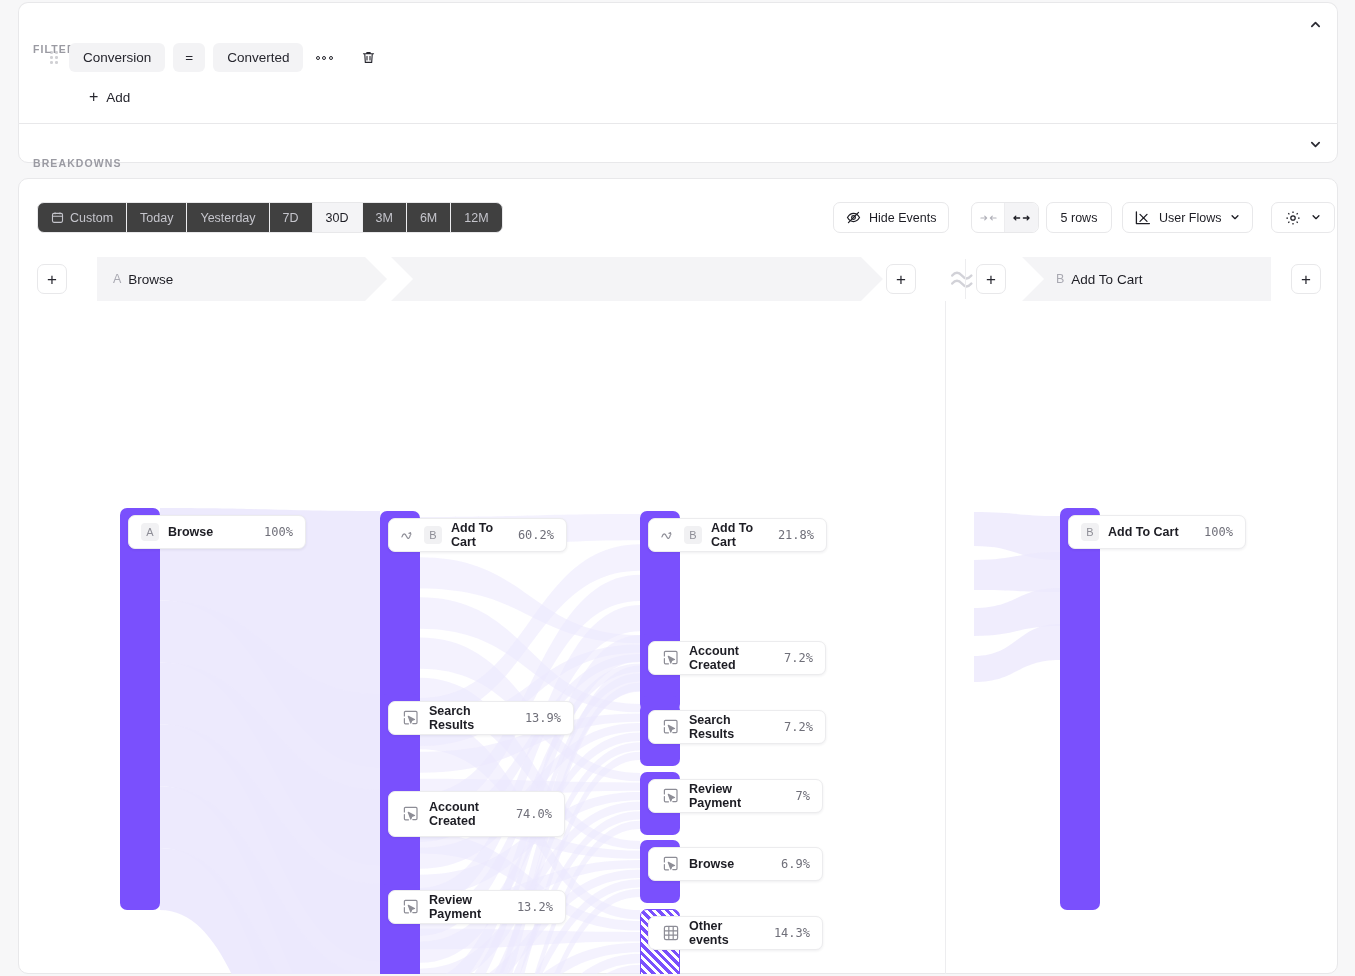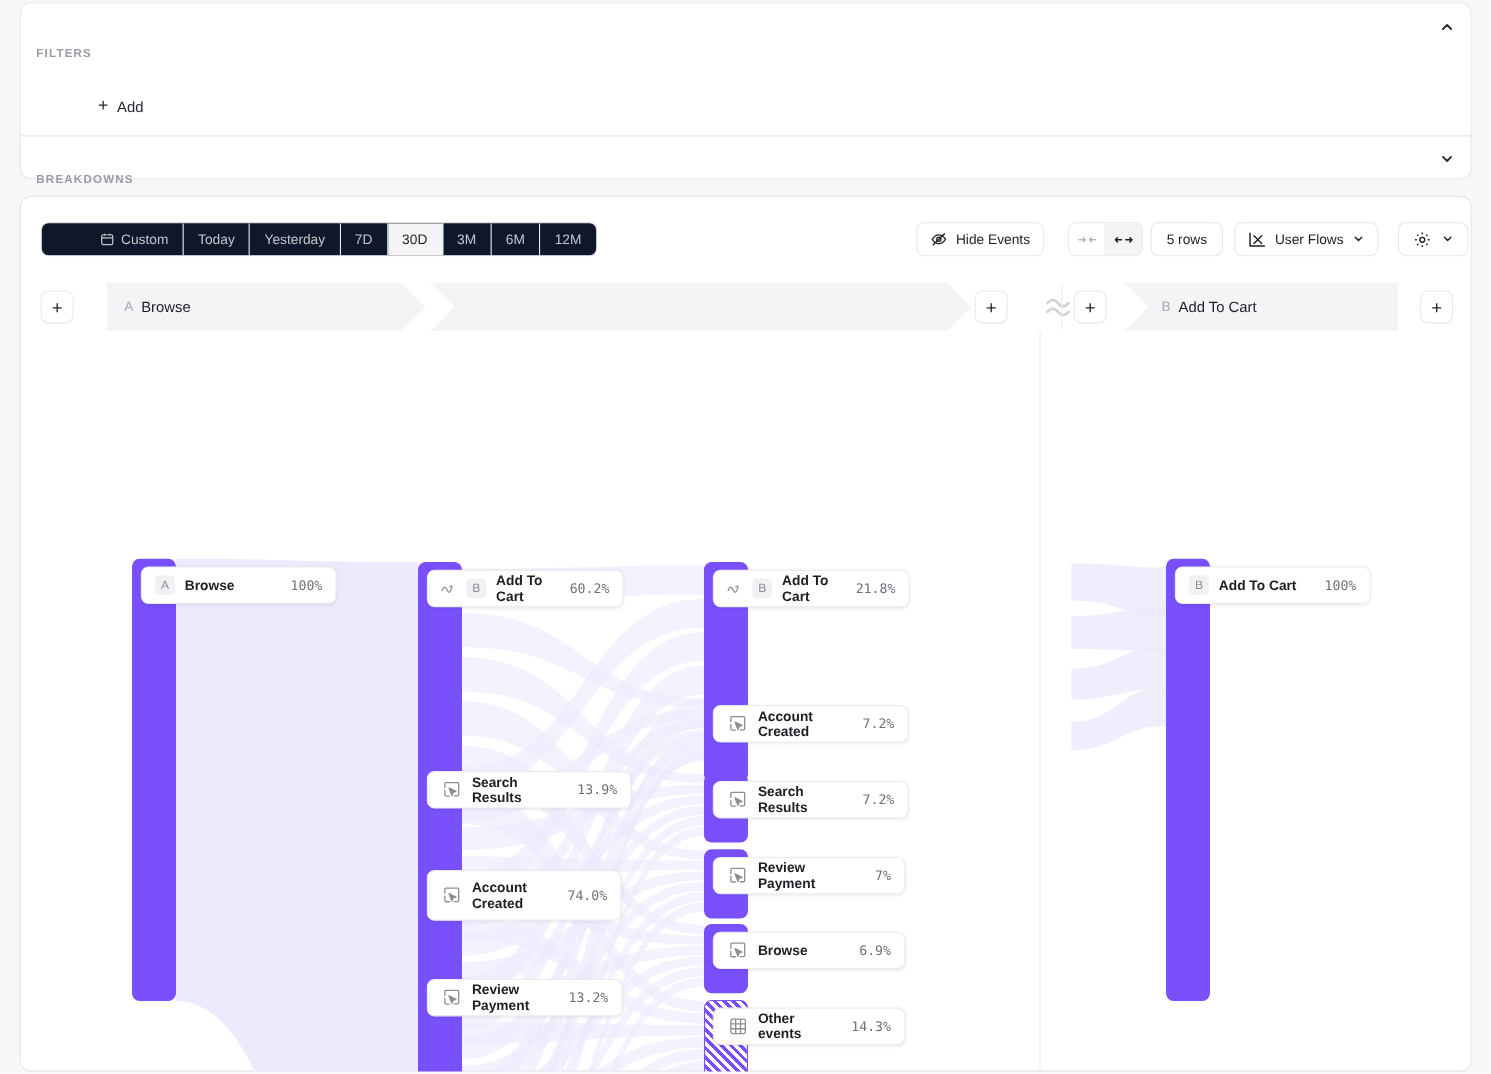--- a/index.html
+++ b/index.html
@@ -70,21 +70,21 @@
     font-size: 13.5px; color: #26262e; cursor: pointer;
   }
   #add-filter .plus { font-size: 16px; line-height: 1; font-weight: 400; }
 
   
   #toolbar { position: absolute; left: 0; top: 0; width: 100%; height: 78px; }
 
   #date-seg {
     position: absolute; left: 18px; top: 23px;
     display: flex; border: 1px solid #e8e8ea; border-radius: 7px;
-    overflow: hidden; height: 31px; background: #0f172a; padding-left: 40px;
+    overflow: hidden; height: 31px; background: #404040;
   }
   #date-seg .seg {
     display: flex; align-items: center; gap: 6px;
     padding: 0 13px; font-size: 12.5px; color: #c5c5cc;
     border-right: 1px solid #ededef; cursor: pointer; white-space: nowrap;
   }
   #date-seg .seg:last-child { border-right: none; }
   #date-seg .seg.active { background: #f4f4f6; color: #1d1d24; font-weight: 400; }
   #date-seg .seg svg { width: 13px; height: 13px; }
 
@@ -195,20 +195,44 @@
 <div class="page">
 
   <div class="panel" id="filters-panel">
     <div class="section-label" id="filters-label">FILTERS</div>
     <div class="chev" id="filters-chev">
       <svg viewBox="0 0 12 12" fill="none" stroke="currentColor" stroke-width="1.9" stroke-linecap="round" stroke-linejoin="round">
           <polyline points="2,8 6,4 10,8"></polyline>
         </svg>
     </div>
 
+    <div id="filter-row">
+      <div class="drag-handle">
+        <i></i>
+          <i></i>
+          <i></i>
+          <i></i>
+          <i></i>
+          <i></i>
+      </div>
+      <div class="chip">Conversion</div>
+      <div class="chip op">=</div>
+      <div class="chip">Converted</div>
+      <div class="icon-btn" id="filter-more">
+        <i></i>
+          <i></i>
+          <i></i>
+      </div>
+      <div class="icon-btn" id="filter-delete">
+        <svg viewBox="0 0 16 16" fill="none" stroke="#26262e" stroke-width="1.2" stroke-linecap="round" stroke-linejoin="round">
+          <path d="M2.6 4h10.8M6.2 4V2.8h3.6V4M4 4l.6 9.2h6.8L12 4"></path>
+            <path d="M6.4 6.6v4M9.6 6.6v4"></path>
+        </svg>
+      </div>
+    </div>
 
     <div id="add-filter">
       <span class="plus">+</span>
       <span>Add</span>
     </div>
   </div>
 
   <div class="panel" id="breakdowns-panel">
     <div class="section-label" id="breakdowns-label">BREAKDOWNS</div>
     <div class="chev" id="breakdowns-chev">

